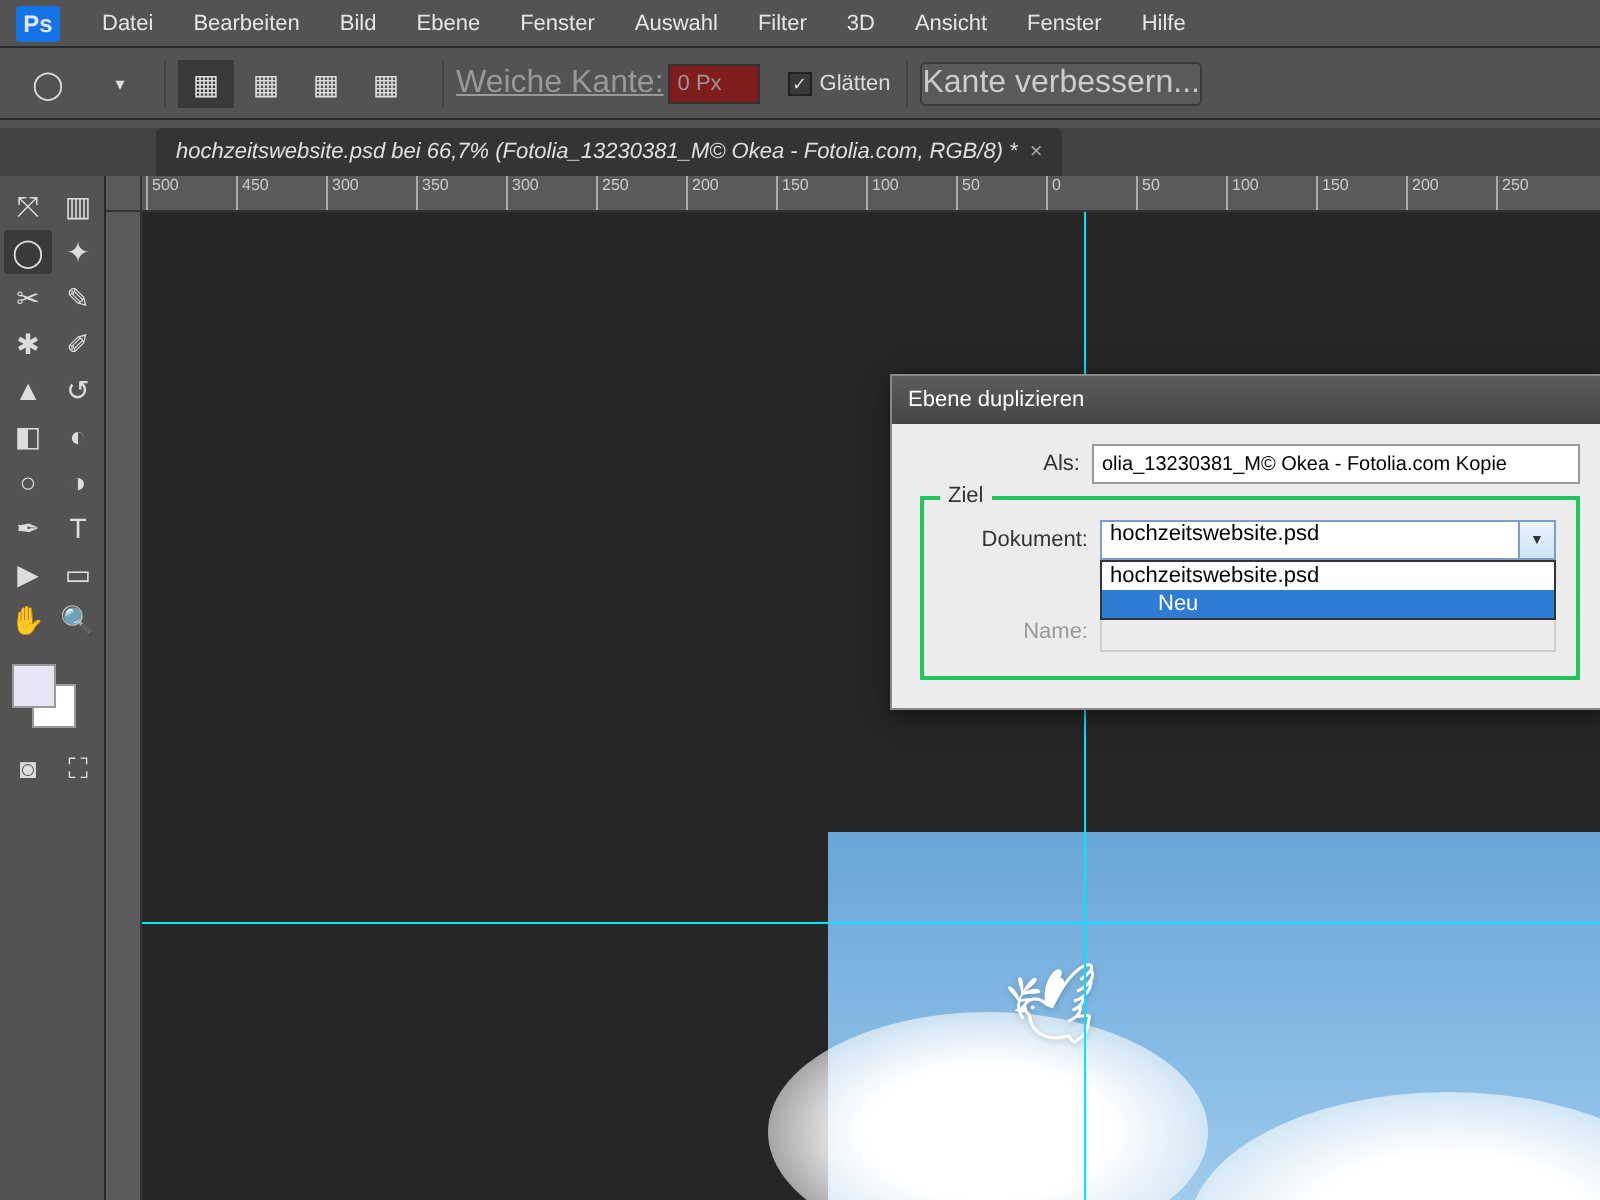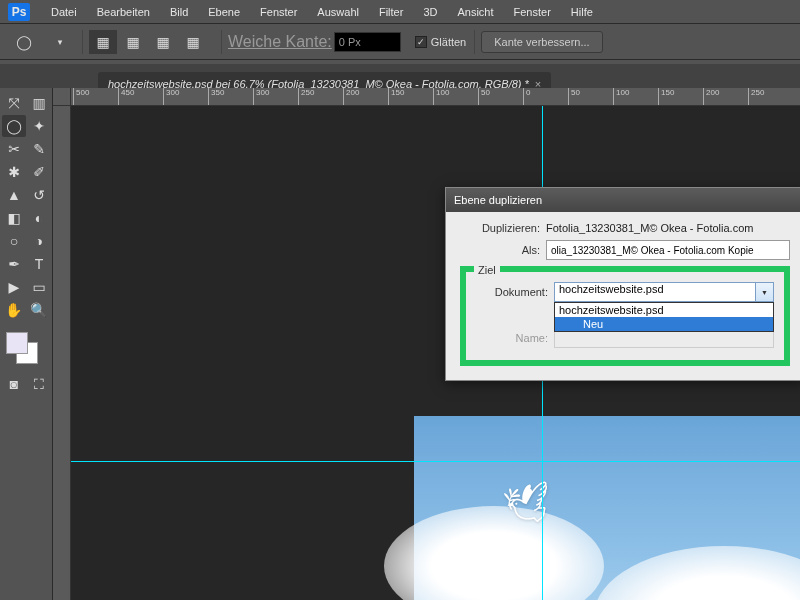--- a/index.html
+++ b/index.html
@@ -6,26 +6,26 @@
 body { width: 800px; height: 600px; background: #535353; overflow: hidden; position: relative; }
 
 .menubar { height: 24px; background: #535353; display: flex; align-items: center; padding-left: 8px; gap: 2px; border-bottom: 1px solid #2a2a2a; }
 .ps-logo { width: 22px; height: 18px; background: #1473e6; color: #e5e5e5; font-weight: bold; font-size: 12px; display: flex; align-items: center; justify-content: center; border-radius: 2px; margin-right: 10px; }
 .menu-item { color: #e6e6e6; font-size: 11px; padding: 3px 9px; cursor: default; }
 
 .options-bar { height: 36px; background: #535353; display: flex; align-items: center; padding: 0 10px; gap: 8px; border-bottom: 1px solid #2a2a2a; }
 .opt-icon { width: 28px; height: 24px; display: flex; align-items: center; justify-content: center; color: #ddd; font-size: 14px; }
 .opt-group { display: flex; gap: 2px; padding: 0 6px; border-left: 1px solid #444; height: 24px; align-items: center; }
 .opt-label { color: #999; font-size: 16px; text-decoration: underline; }
-.opt-input { width: 67px; height: 20px; background: #000000; border: 1px solid #333; color: #999; font-size: 11px; padding: 0 4px; }
+.opt-input { width: 46px; height: 20px; background: #7f1d1d; border: 1px solid #333; color: #999; font-size: 11px; padding: 0 4px; }
 .opt-check { display: flex; align-items: center; gap: 4px; color: #ddd; font-size: 11px; }
 .opt-checkbox { width: 12px; height: 12px; background: #3a3a3a; border: 1px solid #222; display: flex; align-items: center; justify-content: center; color: #ddd; font-size: 9px; }
-.opt-button { height: 22px; padding: 0 12px; background: #5a5a5a; border: 1px solid #3a3a3a; color: #ccc; font-size: 11px; display: flex; align-items: center; border-radius: 3px; }
-
-.tab-row { height: 40px; background: #424242; display: flex; align-items: center; padding-left: 98px; margin-top: 4px; }
+.opt-button { height: 22px; padding: 0 0; background: #5a5a5a; border: 1px solid #3a3a3a; color: #ccc; font-size: 16px; display: flex; align-items: center; border-radius: 3px; }
+
+.tab-row { height: 24px; background: #424242; display: flex; align-items: center; padding-left: 78px; margin-top: 4px; }
 .doc-tab { background: #343434; height: 24px; padding: 0 10px; display: flex; align-items: center; color: #e0e0e0; font-size: 11px; border-top-left-radius: 3px; border-top-right-radius: 3px; font-style: italic; gap: 6px; }
 .doc-tab .close { font-style: normal; color: #aaa; }
 
 .main-area { position: absolute; top: 88px; left: 0; right: 0; bottom: 0; display: flex; }
 
 .toolbox { width: 53px; background: #535353; border-right: 1px solid #2a2a2a; display: grid; grid-template-columns: 1fr 1fr; gap: 1px; padding: 4px 2px; align-content: start; }
 .tool { width: 24px; height: 22px; display: flex; align-items: center; justify-content: center; color: #ddd; font-size: 14px; border-radius: 2px; }
 .tool.active { background: #3a3a3a; }
 .swatch-area { grid-column: 1 / 3; height: 44px; position: relative; margin-top: 6px; }
 .swatch-fg { position: absolute; top: 4px; left: 4px; width: 22px; height: 22px; background: #e8e4f5; border: 1px solid #999; }
@@ -48,21 +48,21 @@
 .dove { position: absolute; left: 90px; top: 66px; color: #fff; font-size: 38px; transform: rotate(-10deg); text-shadow: 0 1px 3px rgba(0,0,0,0.2); }
 
 .dialog { position: absolute; left: 445px; top: 187px; width: 360px; background: #ececec; border: 1px solid #888; box-shadow: 0 3px 12px rgba(0,0,0,0.5); font-size: 11px; }
 .dlg-title { height: 24px; background: linear-gradient(#5c5c5c, #454545); color: #fff; display: flex; align-items: center; padding: 0 8px; font-size: 11px; }
 .dlg-body { padding: 10px 14px 14px 14px; }
 .dlg-row { display: flex; align-items: center; margin-bottom: 6px; gap: 6px; }
 .dlg-label { width: 80px; text-align: right; color: #333; }
 .dlg-label.disabled { color: #999; }
 .dlg-value { flex: 1; color: #222; }
 .dlg-input { flex: 1; height: 20px; border: 1px solid #999; background: #fff; padding: 0 4px; font-size: 10px; }
-.dlg-fieldset { border: 6px solid #22c55e; margin-top: 6px; padding: 10px 10px 6px 10px; position: relative; }
+.dlg-fieldset { border: 2px solid #22c55e; margin-top: 6px; padding: 10px 10px 6px 10px; position: relative; }
 .dlg-legend { position: absolute; top: -8px; left: 8px; background: #ececec; padding: 0 4px; font-size: 11px; color: #333; }
 .dlg-select { flex: 1; height: 20px; border: 1px solid #7a9ec5; background: #fff; padding: 0 4px; font-size: 11px; position: relative; }
 .dlg-select-arrow { position: absolute; right: 0; top: 0; width: 18px; height: 18px; background: linear-gradient(#eaf3fc, #cfe4f8); border-left: 1px solid #7a9ec5; display: flex; align-items: center; justify-content: center; color: #333; font-size: 7px; }
 .dropdown-list { position: absolute; left: -1px; right: -1px; top: 19px; background: #fff; border: 1px solid #333; }
 .dd-item { padding: 1px 4px; font-size: 11px; color: #000; }
 .dd-item.sel { background: #2e7cd6; color: #fff; padding-left: 28px; }
 </style>
 </head>
 <body>
 
@@ -171,24 +171,20 @@
       <div class="guide-v" style="left:471px"></div>
       <div class="guide-h" style="top:355px"></div>
     </div>
   </div>
 </div>
 
 <div class="dialog">
   <div class="dlg-title">Ebene duplizieren</div>
   <div class="dlg-body">
     <div class="dlg-row">
-      <div class="dlg-label">Duplizieren:</div>
-      <div class="dlg-value">Fotolia_13230381_M© Okea - Fotolia.com</div>
-    </div>
-    <div class="dlg-row">
       <div class="dlg-label">Als:</div>
       <input class="dlg-input" value="olia_13230381_M© Okea - Fotolia.com Kopie" style="">
     </div>
     <div class="dlg-fieldset">
       <div class="dlg-legend">Ziel</div>
       <div class="dlg-row">
         <div class="dlg-label" style="width:72px">Dokument:</div>
         <div class="dlg-select">
           <span>hochzeitswebsite.psd</span>
           <div class="dlg-select-arrow">▼</div>

